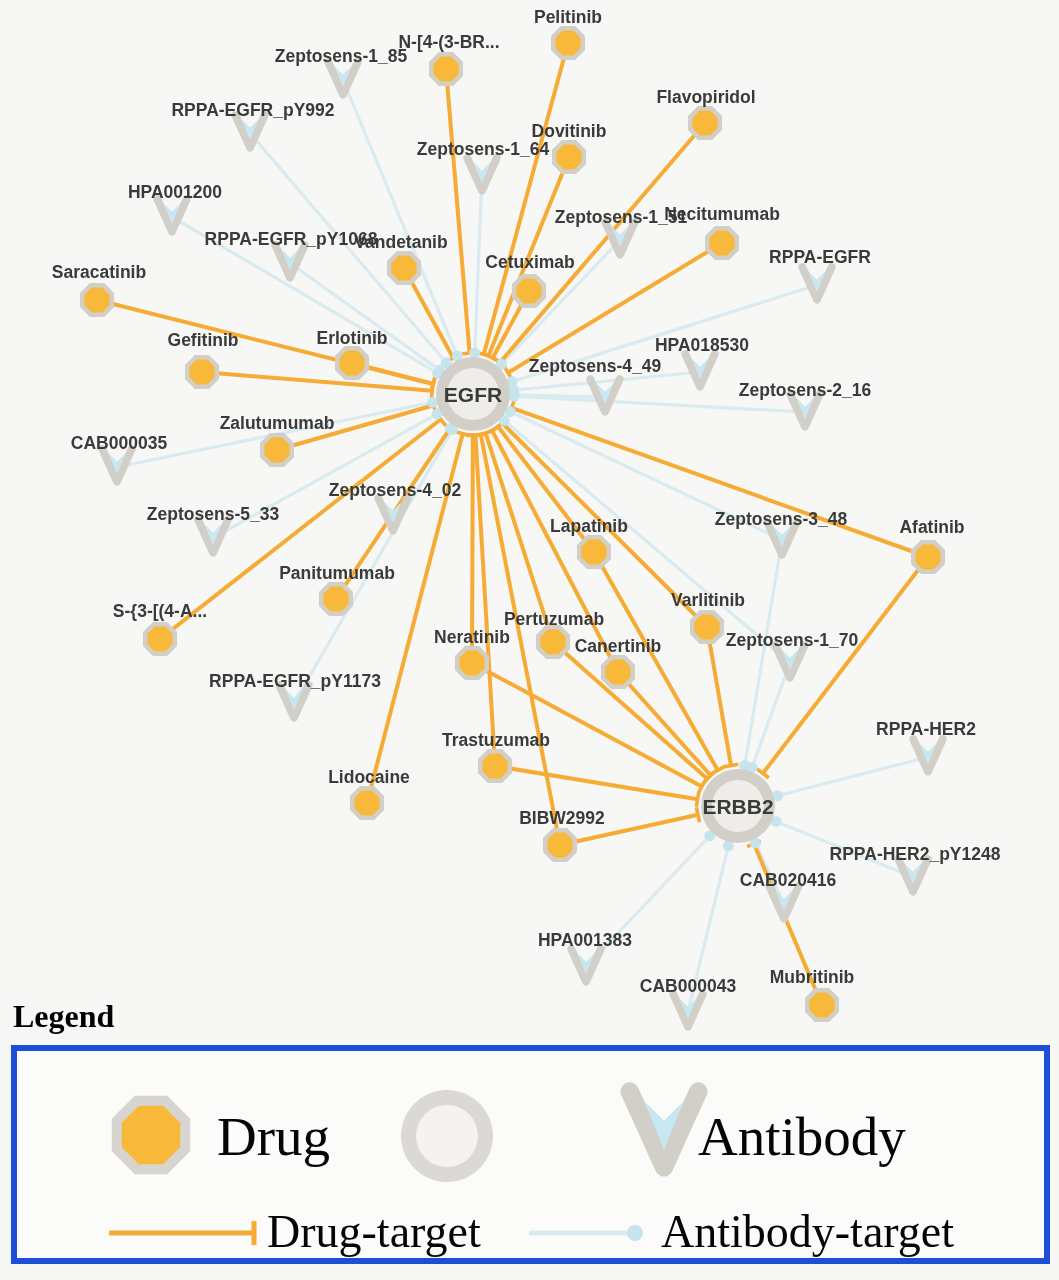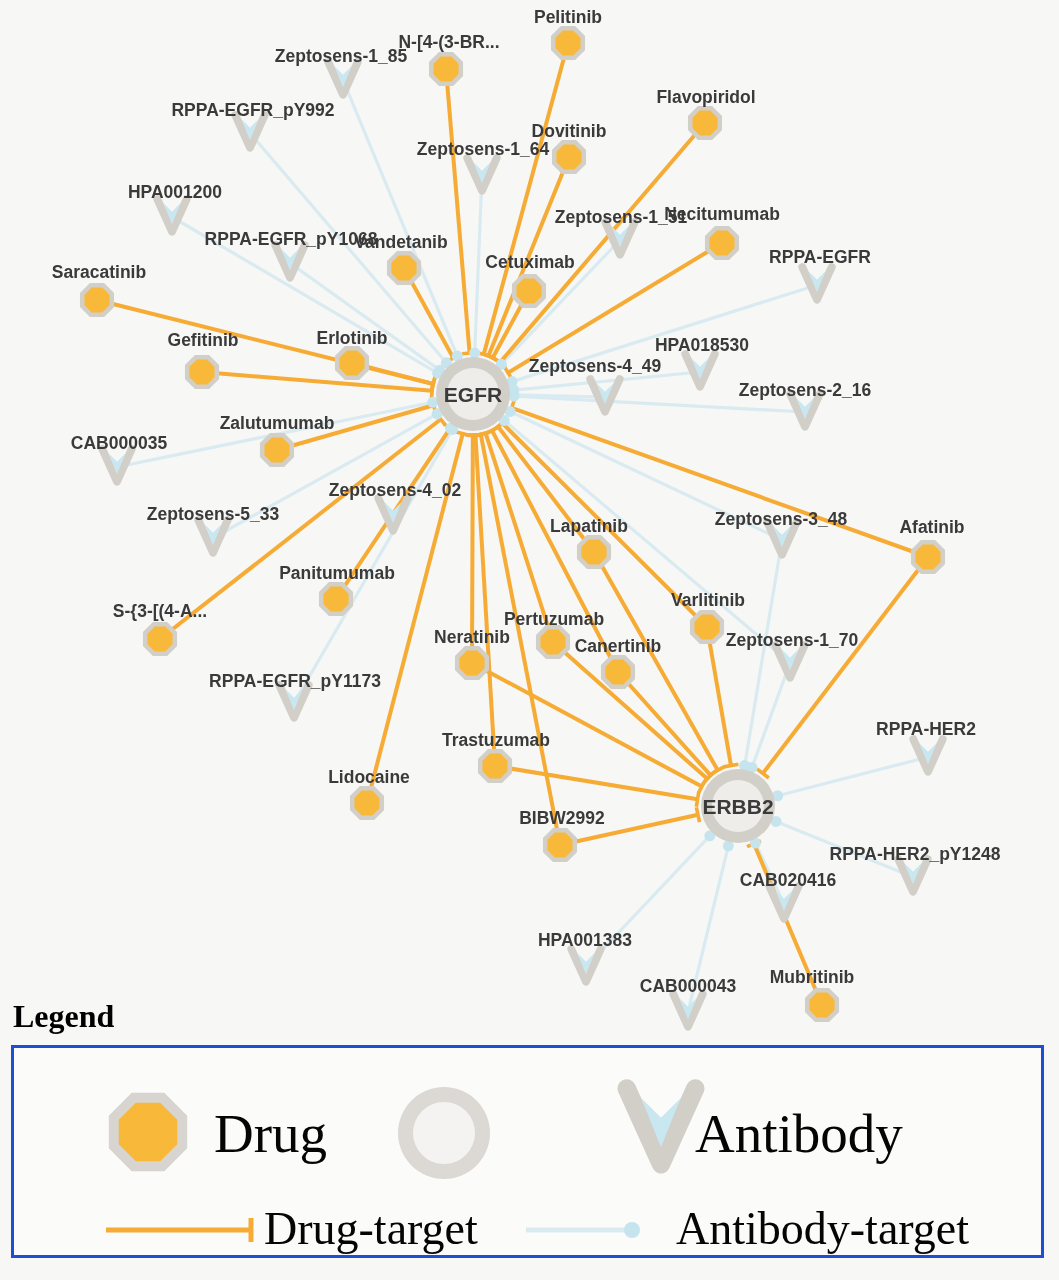--- a/index.html
+++ b/index.html
@@ -9,34 +9,34 @@
   }
   #stage{position:relative;width:1059px;height:1280px;}
   #graph-svg{position:absolute;left:0;top:0;}
   .legend-title{
     position:absolute;left:13px;top:988px;
     font-family:"Liberation Serif","DejaVu Serif",serif;
     font-weight:bold;font-size:32px;color:#000;margin-top:10px;
   }
   .legend-box{
     position:absolute;left:11px;top:1045px;width:1027px;height:207px;
-    border:3px solid #1d4ed8;background:#fbfbfa;box-sizing:content-box;
+    border:6px solid #1d4ed8;background:#fbfbfa;box-sizing:content-box;
   }
   #legend-svg{position:absolute;left:0;top:0;}
   .lg-label{
     position:absolute;font-family:"Liberation Serif","DejaVu Serif",serif;
     color:#050505;white-space:nowrap;
   }
   .lg-big{font-size:55px;top:54px;}
   .lg-small{font-size:46px;top:154px;}
   .lg-drug{left:200px;}
   .lg-gene{left:476px;}
   .lg-antibody{left:681px;text-align:center;}
   .lg-drugtarget{left:250px;}
-  .lg-antibodytarget{left:644px;margin-left:18px;}
+  .lg-antibodytarget{left:644px;}
 </style>
 </head>
 <body>
 
 <div id="stage">
   <svg id="graph-svg" width="1059" height="1280" viewBox="0 0 1059 1280">
       <g>
         <line x1="343" y1="80" x2="457.31647295055495" y2="356.118250049802" stroke="#d9ebf1" stroke-width="3.2"></line>
         <line x1="250" y1="133" x2="446.36676468039775" y2="362.8283658366987" stroke="#d9ebf1" stroke-width="3.2"></line>
         <line x1="172" y1="217" x2="437.65767913594146" y2="373.21730633575294" stroke="#d9ebf1" stroke-width="3.2"></line>

